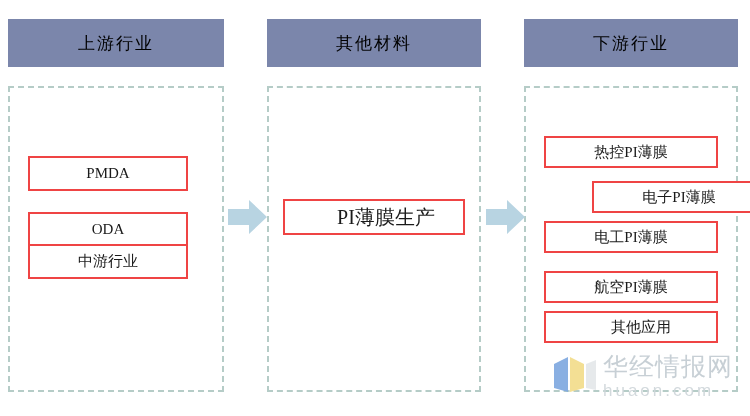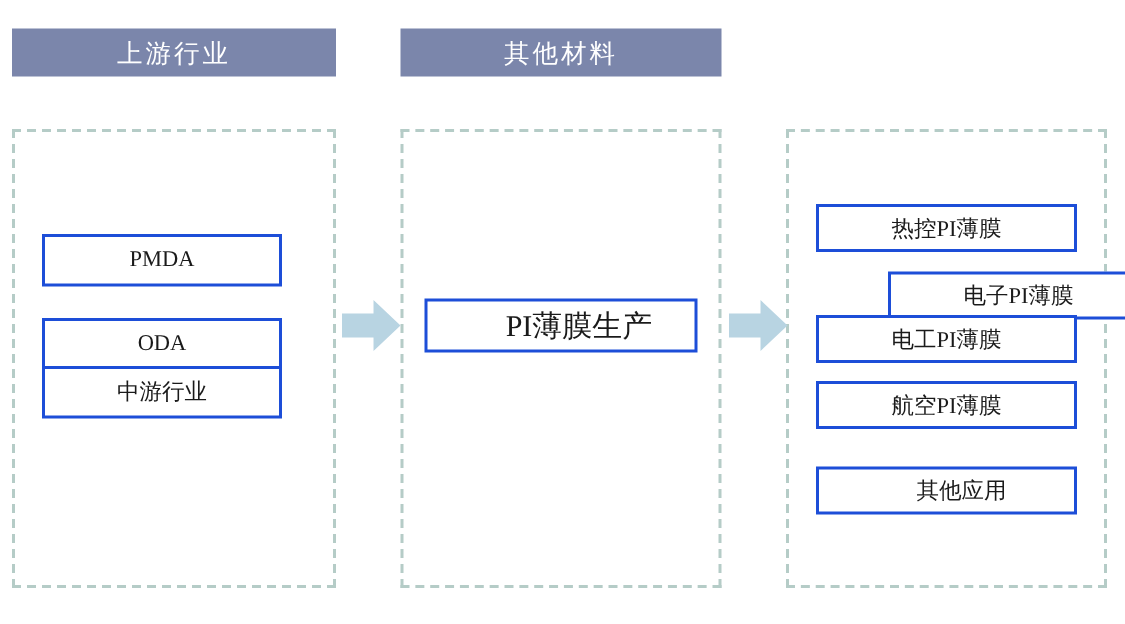--- a/index.html
+++ b/index.html
@@ -16,23 +16,23 @@
   #canvas {
     position: relative;
     width: 750px;
     height: 416px;
     background: #ffffff;
   }
 
   
   .col-header {
     position: absolute;
-    height: 32px;
+    height: 48px;
     background: #7b86ab;
-    color: #ffffff;
+    color: #000000;
     display: flex;
     align-items: center;
     justify-content: center;
     font-size: 17px;
     letter-spacing: 2px;
     font-family: "Liberation Serif", "DejaVu Serif", serif;
     box-sizing: border-box;
   }
   #header-upstream  { left: 8px;   top: 19px; width: 216px; }
   #header-midstream { left: 267px; top: 19px; width: 214px; }
@@ -48,21 +48,21 @@
     background: transparent;
   }
   #col-upstream   { left: 8px;   width: 216px; }
   #col-midstream  { left: 267px; width: 214px; }
   #col-downstream { left: 524px; width: 214px; }
 
   
   .item-box {
     position: absolute;
     background: #ffffff;
-    border: 2px solid #1d4ed8;
+    border: 2px solid #ef4444;
     box-sizing: border-box;
     display: flex;
     align-items: center;
     justify-content: center;
     color: #1a1a1a;
     font-family: "Liberation Serif", "DejaVu Serif", serif;
     white-space: nowrap;
   }
 
   
@@ -88,22 +88,22 @@
 
   
   .down-item {
     left: 544px;
     width: 174px;
     height: 32px;
     font-size: 15px;
   }
   #down-item-0 { top: 136px; }
   #down-item-1 { top: 181px; margin-left: 48px; }
-  #down-item-2 { top: 210px; }
-  #down-item-3 { top: 254px; }
+  #down-item-2 { top: 221px; }
+  #down-item-3 { top: 271px; }
   #down-item-4 { top: 311px; padding-left: 20px; }
 
   
   .arrow {
     position: absolute;
     top: 199px;
     width: 40px;
     height: 36px;
   }
   #arrow-1 { left: 228px; }
@@ -151,20 +151,21 @@
     white-space: nowrap;
   }
 </style>
 </head>
 <body>
 
 <div id="canvas">
 
   <div class="col-header" id="header-upstream">上游行业</div>
   <div class="col-header" id="header-midstream">其他材料</div>
+  <div class="col-header" id="header-downstream">下游行业</div>
 
   <div class="dashed-col" id="col-upstream"></div>
   <div class="dashed-col" id="col-midstream"></div>
   <div class="dashed-col" id="col-downstream"></div>
 
   <div class="item-box up-item" id="up-item-0">PMDA</div>
   <div class="item-box up-item" id="up-item-1">ODA</div>
   <div class="item-box up-item" id="up-item-2">中游行业</div>
 
   <div class="item-box" id="mid-item-0">PI薄膜生产</div>
@@ -179,14 +180,27 @@
     <svg viewBox="0 0 40 36" xmlns="http://www.w3.org/2000/svg">
       <polygon points="0,10 21,10 21,1 39,18 21,35 21,26 0,26" fill="#b8d4e2"></polygon>
     </svg>
   </div>
   <div class="arrow" id="arrow-2">
     <svg viewBox="0 0 40 36" xmlns="http://www.w3.org/2000/svg">
       <polygon points="0,10 21,10 21,1 39,18 21,35 21,26 0,26" fill="#b8d4e2"></polygon>
     </svg>
   </div>
 
+  <div id="watermark">
+    <div id="watermark-logo">
+      <svg viewBox="0 0 48 44" xmlns="http://www.w3.org/2000/svg">
+        <polygon points="3,10 17,3 17,38 3,34" fill="#7fa9e0"></polygon>
+        <polygon points="19,3 33,10 33,34 19,38" fill="#f2dd8c"></polygon>
+        <polygon points="35,10 45,6 45,36 35,34" fill="#e4e8ea"></polygon>
+      </svg>
+    </div>
+    <div id="watermark-text">
+      <div id="watermark-title">华经情报网</div>
+      <div id="watermark-domain">huaon.com</div>
+    </div>
+  </div>
 
 </div>
 
 </body></html>

